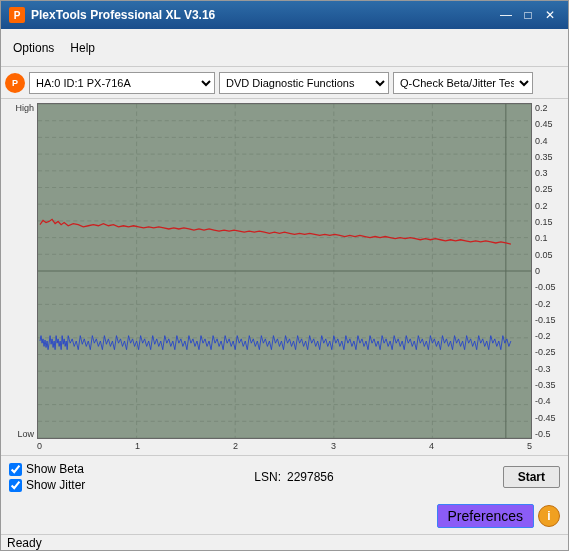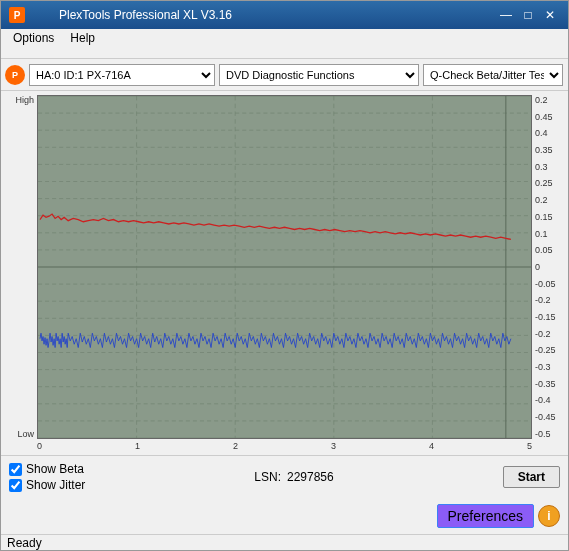--- a/index.html
+++ b/index.html
@@ -37,43 +37,43 @@
       display: flex;
       align-items: center;
       justify-content: center;
       font-size: 10px;
       color: white;
       font-weight: bold;
     }
     .title-bar-text {
       flex: 1;
       font-size: 12px;
-      font-weight: normal;
-      margin-left: 28px;
+      font-weight: bold;
     }
     .title-bar-buttons {
       display: flex;
       gap: 2px;
     }
     .title-btn {
       width: 20px;
       height: 18px;
       background: transparent;
       border: none;
       color: white;
       font-size: 12px;
       cursor: pointer;
       display: flex;
       align-items: center;
       justify-content: center;
     }
     .menu-bar {
       background: #f0f0f0;
-      height: 30px;
-      display: flex;
+      height: 38px;
+      display: flex;
+      align-items: center;
       padding: 0 4px;
       border-bottom: 1px solid #ccc;
       flex-shrink: 0;
     }
     .menu-item {
       padding: 2px 8px;
       cursor: pointer;
       font-size: 12px;
     }
     .toolbar {
@@ -100,21 +100,21 @@
       flex-shrink: 0;
     }
     .toolbar select {
       height: 22px;
       font-size: 11px;
       border: 1px solid #999;
       background: white;
       padding: 0 2px;
     }
     .toolbar select:first-of-type { width: 186px; }
-    .toolbar select:nth-of-type(2) { width: 200px; }
+    .toolbar select:nth-of-type(2) { width: 170px; }
     .toolbar select:nth-of-type(3) { width: 140px; }
     .chart-area {
       flex: 1;
       background: #f0f0f0;
       padding: 4px 4px 2px 4px;
       display: flex;
       flex-direction: column;
     }
     .chart-container {
       flex: 1;

